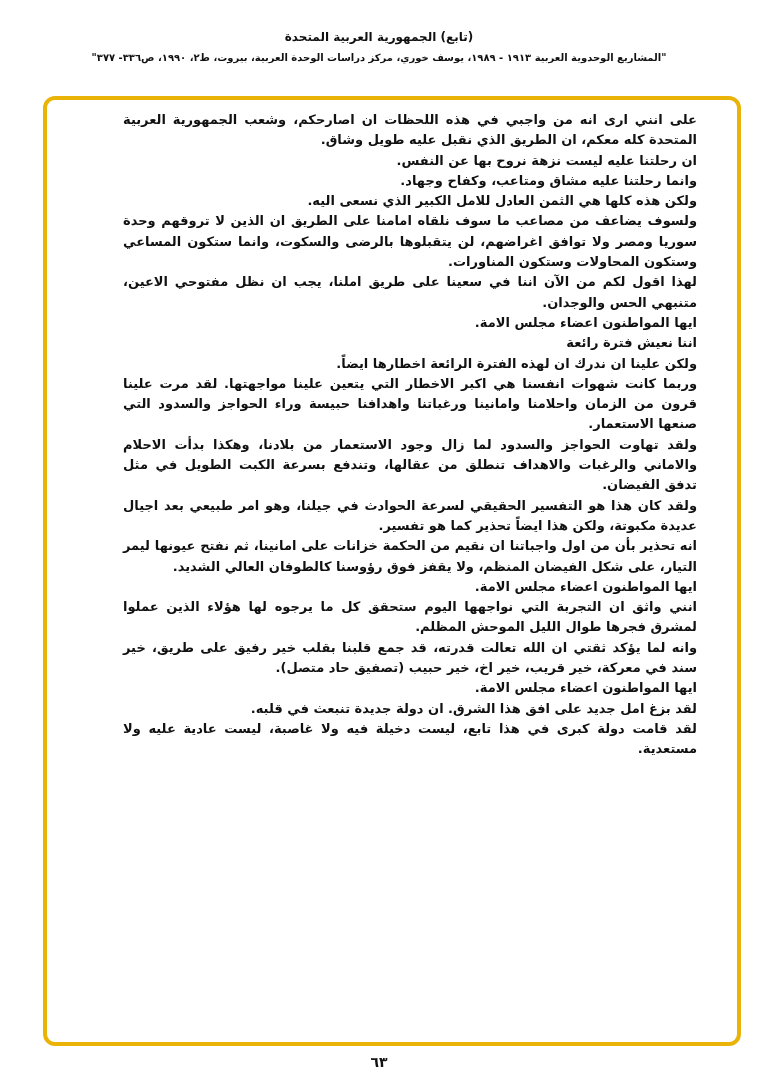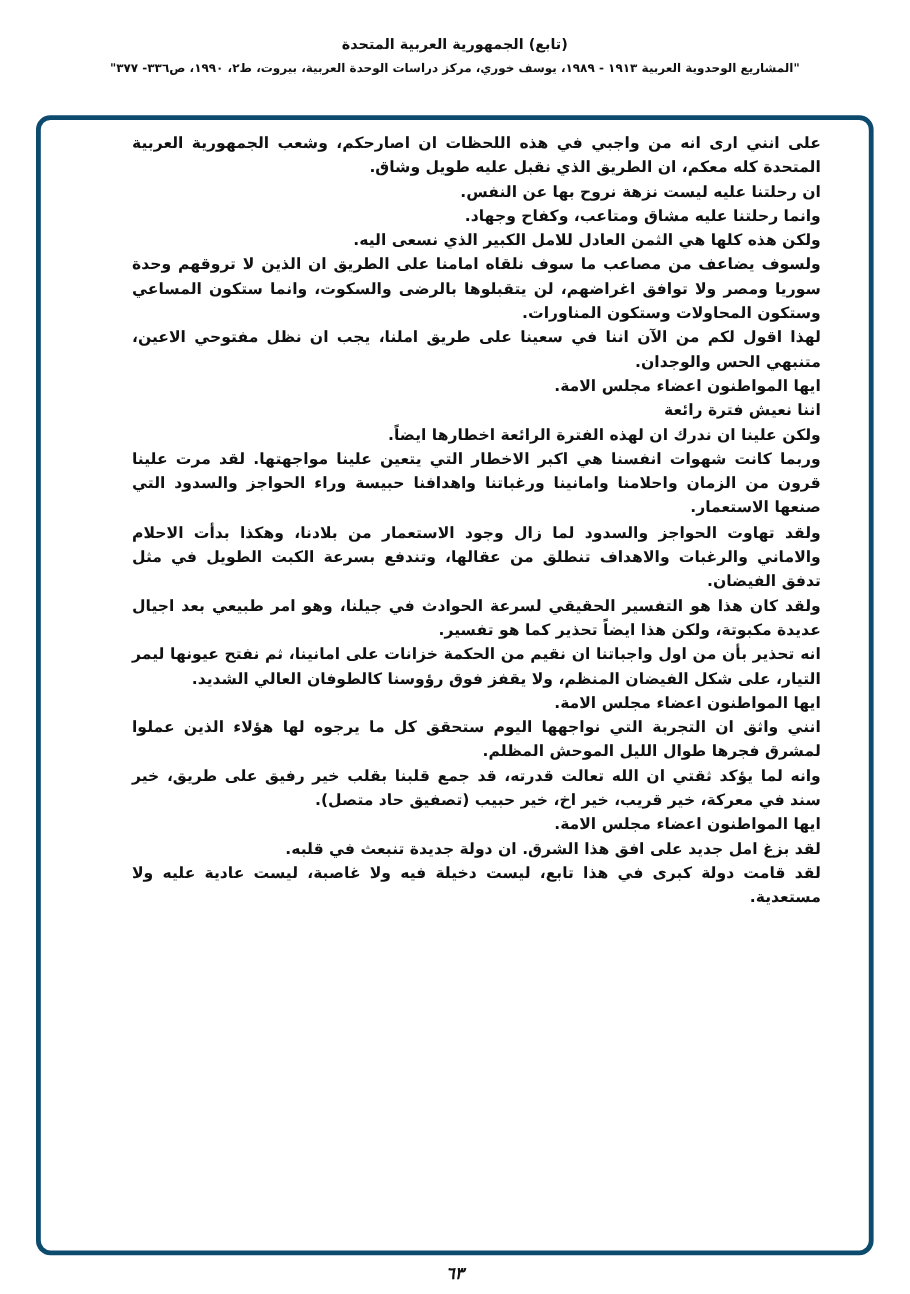--- a/index.html
+++ b/index.html
@@ -25,26 +25,26 @@
     font-weight: bold;
     letter-spacing: 0.2px;
   }
   .citation {
     margin-top: 8px;
     font-size: 10px;
     font-weight: bold;
   }
   .text-frame {
     position: absolute;
-    left: 30px;
+    left: 43px;
     top: 96px;
     width: 698px;
     height: 950px;
     box-sizing: border-box;
-    border: 4px solid #0c4a6e;
+    border: 4px solid #eab308;
     border-radius: 12px;
     overflow: hidden;
     background: #ffffff;
   }
   .content {
     direction: rtl;
     text-align: justify;
     font-size: 13px;
     font-weight: bold;
     line-height: 20.3px;
@@ -55,21 +55,20 @@
   }
   .page-number {
     position: absolute;
     left: 0;
     right: 0;
     bottom: 8px;
     text-align: center;
     font-size: 14px;
     font-weight: bold;
     direction: rtl;
-    font-style: italic;
   }
 </style>
 </head>
 <body>
 
 <div class="header">
   <div class="header-title">(تابع) الجمهورية العربية المتحدة</div>
   <div class="citation">"المشاريع الوحدوية العربية ١٩١٣ - ١٩٨٩، يوسف خوري، مركز دراسات الوحدة العربية، بيروت، ط٢، ١٩٩٠، ص٣٣٦- ٣٧٧"</div>
 </div>
 

